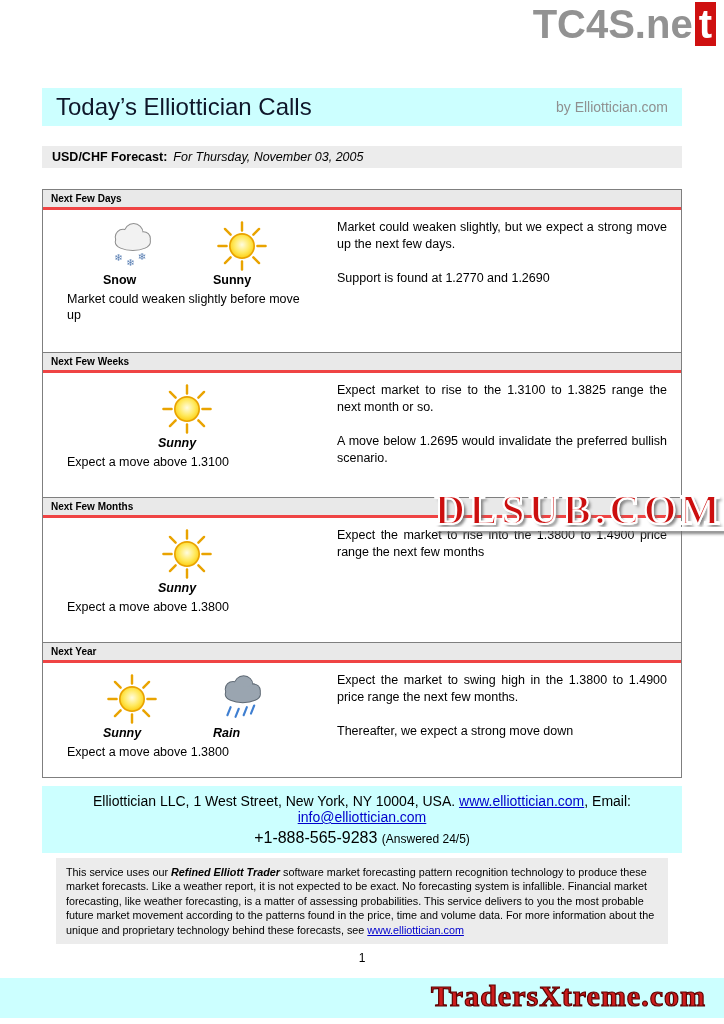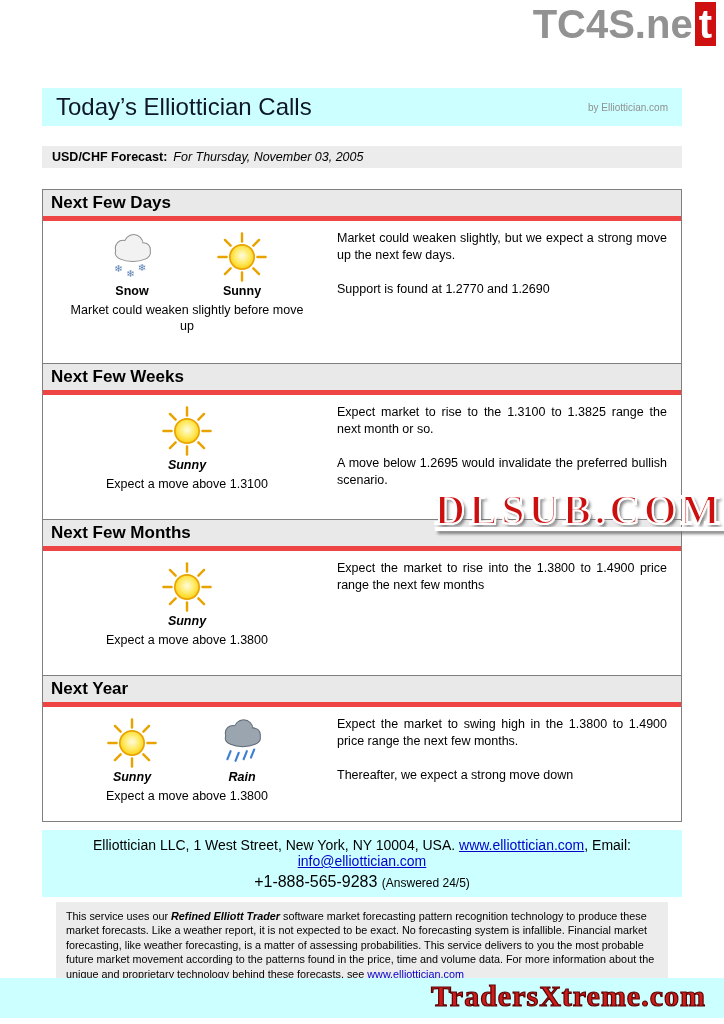--- a/index.html
+++ b/index.html
@@ -33,37 +33,37 @@
     font-family:"Liberation Serif", serif; font-weight:bold; font-size:30px;
     color:#cc1d1d; -webkit-text-stroke:1.2px #5f0000; letter-spacing:1px;
   }
   
   .content { position:absolute; left:42px; top:88px; width:640px; }
   .band {
     background:#ccffff; height:38px; padding:0 14px;
     display:flex; align-items:center; justify-content:space-between;
   }
   .title { font-size:24px; color:#0f172a; }
-  .byline { font-size:10px; color:#909090; }
+  .byline { font-size:14px; color:#909090; }
   .forecast-bar {
     margin-top:20px; background:#ececec; padding:4px 10px; font-size:12.5px;
   }
   .forecast-bar .lbl { font-weight:bold;margin-top:12px; }
   .forecast-bar .date { font-style:italic; margin-left:6px;text-align:center; }
   
   .table { margin-top:21px; border:1px solid #7f7f7f; }
   .section-header {
-    background:#e9e9e9; border-top:1px solid #7f7f7f; border-bottom:5px solid #ef4444;
-    font-weight:bold; font-size:17px; padding:3px 8px;
+    background:#e9e9e9; border-top:1px solid #7f7f7f; border-bottom:3px solid #ef4444;
+    font-weight:bold; font-size:10px; padding:3px 8px;
   }
   .section:first-child .section-header { border-top:none; }
   .section-body { display:flex; padding:6px 10px 8px 10px; }
   .sb-h1 { min-height:142px; } .sb-h2 { min-height:124px; }
   .sb-h3 { min-height:124px; } .sb-h4 { min-height:114px; }
-  .left { width:268px; text-align:center; flex:none; }
+  .left { width:268px; text-align:left; flex:none; }
   .icons-row { display:flex; justify-content:center; gap:52px; padding-top:4px; }
   .icons-row.single { gap:0; }
   .wicon { width:58px; height:52px; display:block; margin:0 auto; }
   .icon-label { font-weight:bold; font-size:12.5px; margin-top:1px; }
   .left.ital .icon-label { font-style:italic; }
   .caption { font-size:12.5px; margin:4px auto 0; max-width:240px; line-height:1.3; }
   .right { flex:1; padding:3px 4px 0 16px; font-size:12.5px; line-height:1.32; }
   .right p { margin:0 0 18px 0; text-align:justify; }
   .right p:last-child { margin-bottom:0; }
   

